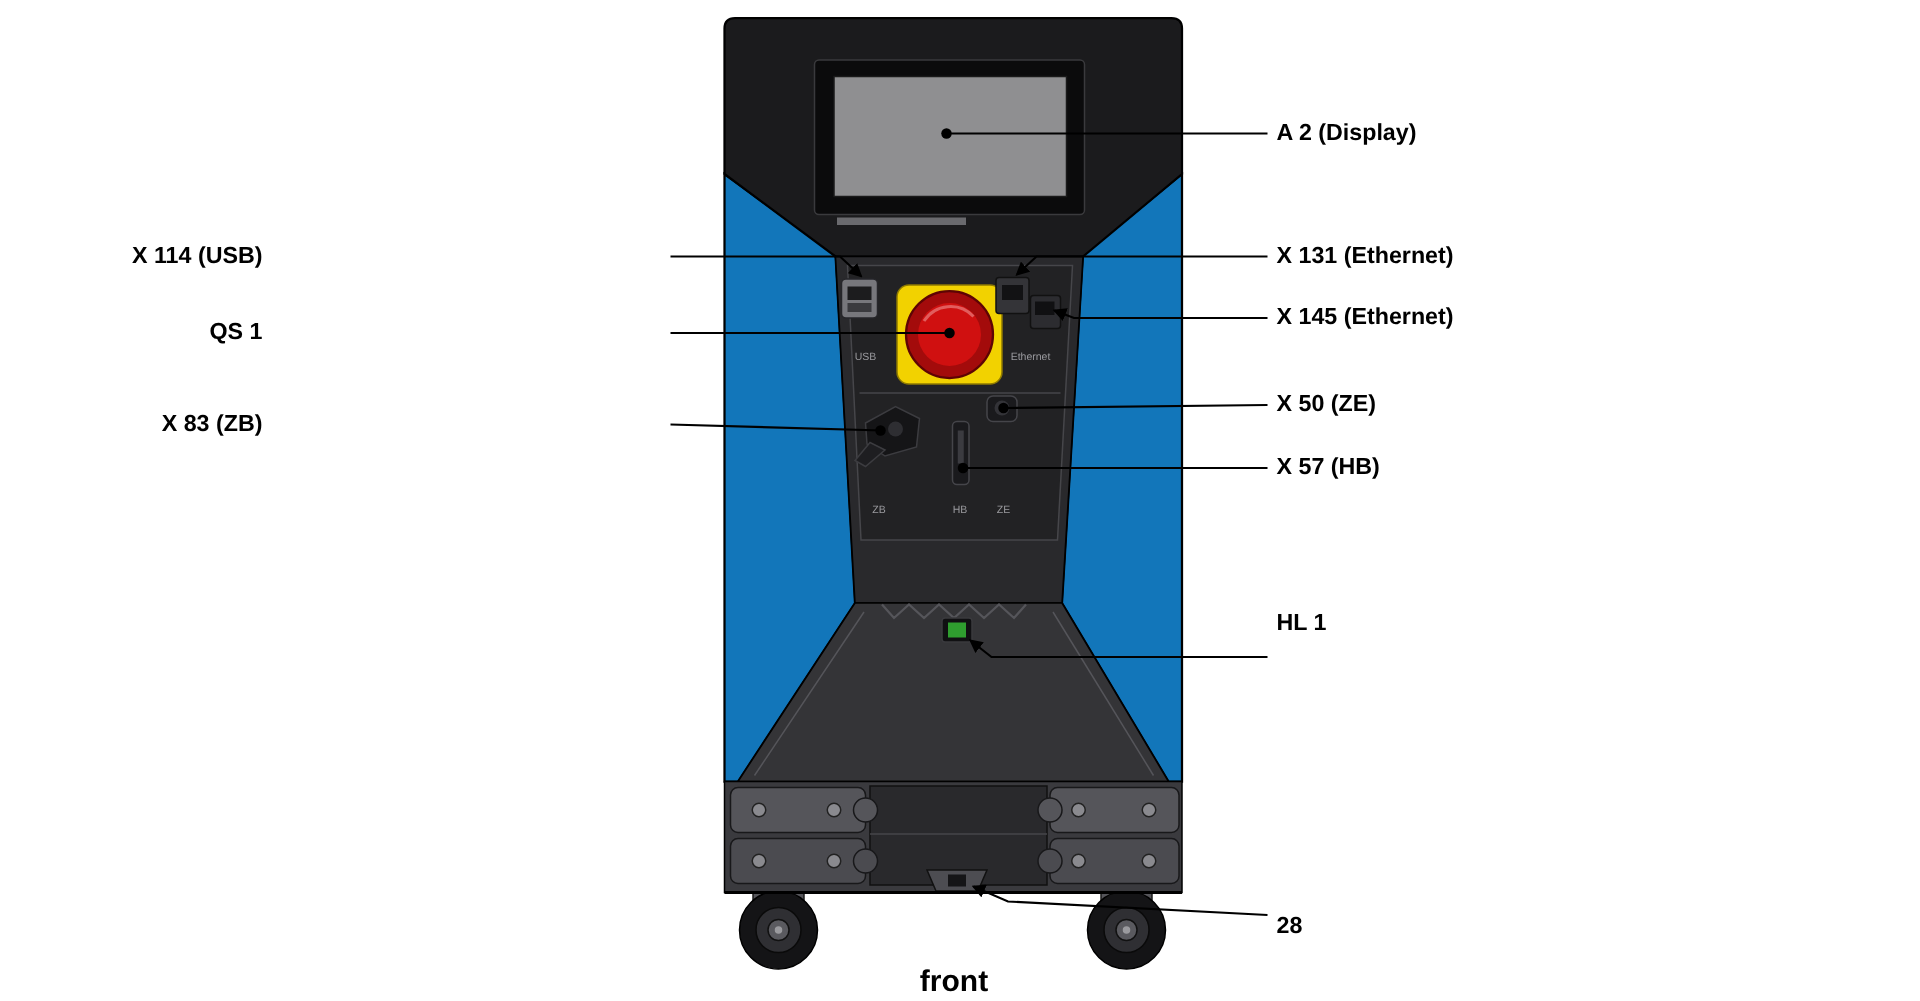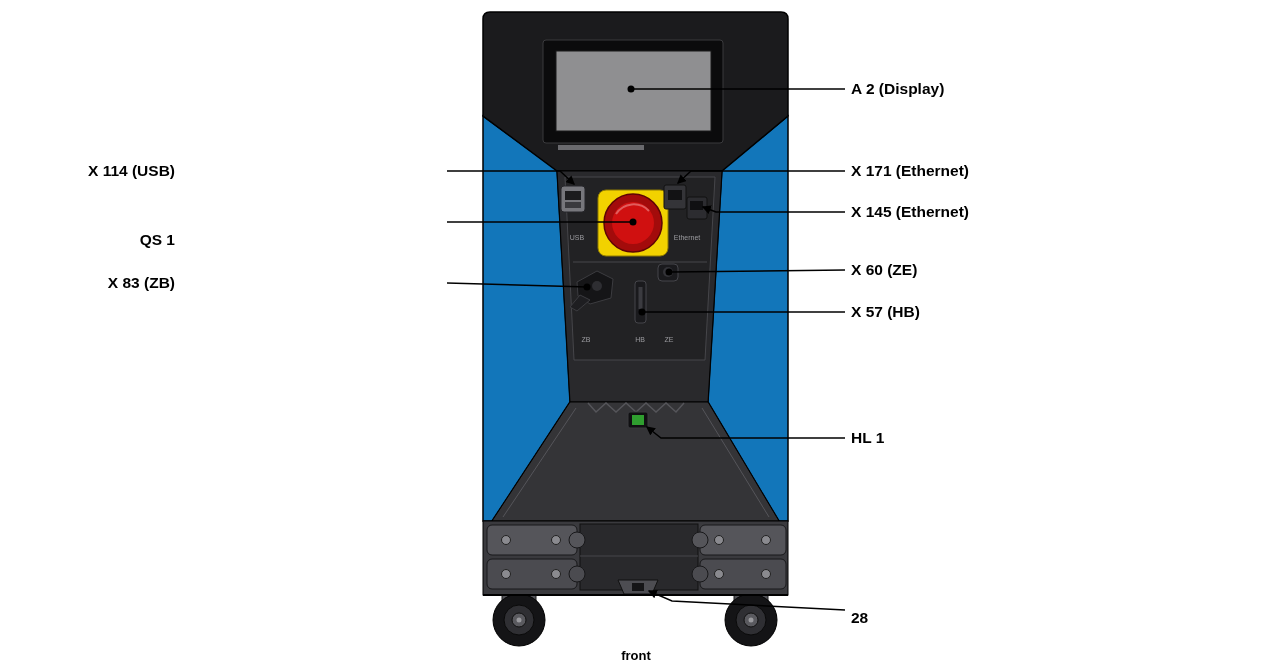--- a/index.html
+++ b/index.html
@@ -10,21 +10,21 @@
   }
   .stage svg { position:absolute; left:0; top:0; }
   .lbl {
     position:absolute; transform:translateY(-50%);
     font-weight:bold; font-size:15.5px; color:#000; white-space:nowrap;
   }
   .lbl.r { left:851px; }
   .lbl.l { right:837px; text-align:right; }
   .caption {
     position:absolute; left:636px; top:655px; transform:translate(-50%,-50%);
-    font-weight:bold; font-size:13px; color:#000;
+    font-weight:bold; font-size:20px; color:#000;
   }
   .tinytext {
     font-family:"Liberation Sans", sans-serif; font-size:7px;
     fill:#9a9a9e; text-anchor:middle;
   }
 </style>
 </head>
 <body>
 
 <div class="stage">
@@ -188,23 +188,23 @@
         <polyline points="845,438 661,438 647,427" marker-end="url(#arrow)"></polyline>
       </g>
       <g>
         <polyline points="845,610 672,601 649,591" marker-end="url(#arrow)"></polyline>
       </g>
     </g>
   </svg>
 
   <div class="lbl r" style="top:89px">A 2 (Display)</div>
   <div class="lbl l" style="top:171px">X 114 (USB)</div>
-  <div class="lbl r" style="top:171px">X 171 (Ethernet)</div>
+  <div class="lbl r" style="top:171px">X 131 (Ethernet)</div>
   <div class="lbl r" style="top:212px">X 145 (Ethernet)</div>
-  <div class="lbl l" style="top:240px">QS 1</div>
+  <div class="lbl l" style="top:222px">QS 1</div>
   <div class="lbl l" style="top:283px">X 83 (ZB)</div>
-  <div class="lbl r" style="top:270px">X 60 (ZE)</div>
+  <div class="lbl r" style="top:270px">X 50 (ZE)</div>
   <div class="lbl r" style="top:312px">X 57 (HB)</div>
-  <div class="lbl r" style="top:438px">HL 1</div>
+  <div class="lbl r" style="top:416px">HL 1</div>
   <div class="lbl r" style="top:618px">28</div>
 
   <div class="caption">front</div>
 </div>
 
 </body></html>

